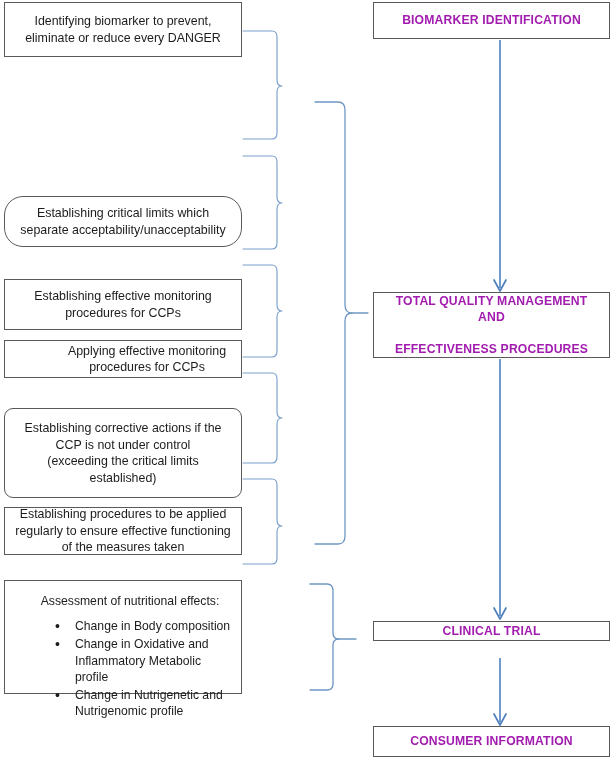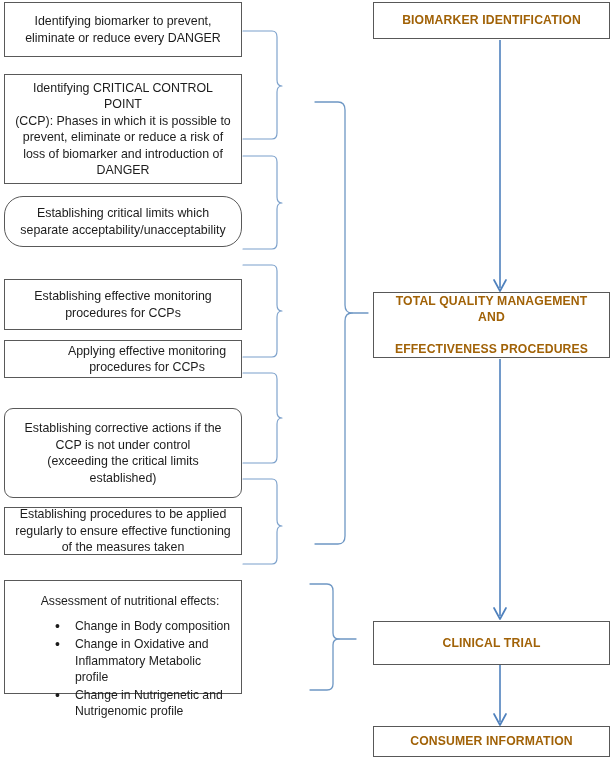--- a/index.html
+++ b/index.html
@@ -47,21 +47,21 @@
     color: #1c1c1c;
   }
 
   
   .outcome {
     left: 373px;
     width: 237px;
     font-size: 12.2px;
     font-weight: bold;
     letter-spacing: 0.15px;
-    color: #a16207;
+    color: #a21caf;
     border: 1.8px solid #585858;
   }
 
   
   .bulletbox {
     display: block;
     padding: 10px 10px 8px 24px;
     text-align: left;
     font-size: 12.2px;
   }
@@ -155,27 +155,20 @@
 
     <path class="arrowline" d="M 500 658 L 500 722"></path>
     <path class="arrowhead" d="M 494 714 L 500 725 L 506 714"></path>
   </svg>
 
   <div class="node step" style="top:2px; height:55px;">
     <span class="txt">Identifying biomarker to prevent,
 eliminate or reduce every DANGER</span>
   </div>
 
-  <div class="node step" style="top:74px; height:110px;">
-    <span class="txt">Identifying CRITICAL CONTROL POINT
-(CCP): Phases in which it is possible to
-prevent, eliminate or reduce a risk of
-loss of biomarker and introduction of
-DANGER</span>
-  </div>
 
   <div class="node step" style="top:196px; height:51px;border-radius:19px;">
     <span class="txt">Establishing critical limits which
 separate acceptability/unacceptability</span>
   </div>
 
   <div class="node step" style="top:279px; height:51px;">
     <span class="txt">Establishing effective monitoring
 procedures for CCPs</span>
   </div>
@@ -212,21 +205,21 @@
   <div class="node outcome" style="top:2px; height:37px;">
     <span class="txt">BIOMARKER IDENTIFICATION</span>
   </div>
 
   <div class="node outcome" style="top:292px; height:66px;">
     <span class="txt">TOTAL QUALITY MANAGEMENT AND
 
 EFFECTIVENESS PROCEDURES</span>
   </div>
 
-  <div class="node outcome" style="top:621px; height:44px;">
+  <div class="node outcome" style="top:621px; height:20px;">
     <span class="txt">CLINICAL TRIAL</span>
   </div>
 
   <div class="node outcome" style="top:726px; height:31px;">
     <span class="txt">CONSUMER INFORMATION</span>
   </div>
 
 </div>
 
 </body></html>

